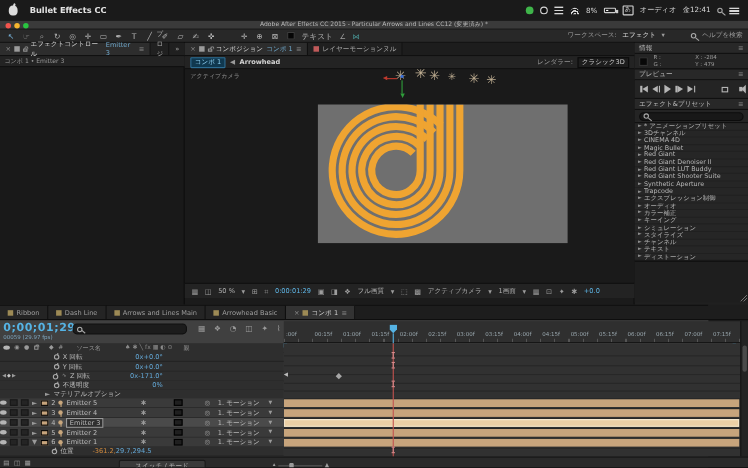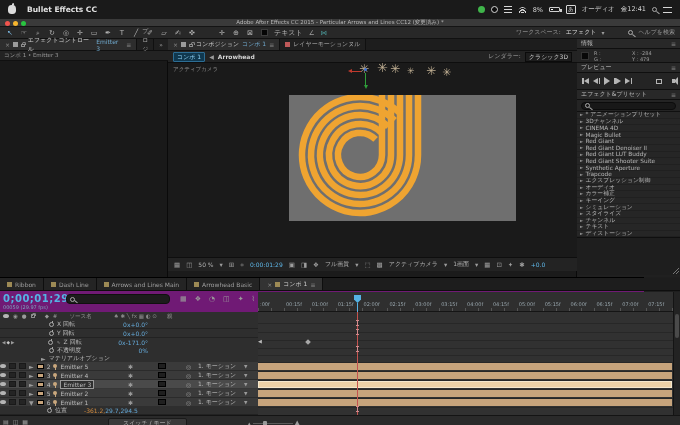--- a/index.html
+++ b/index.html
@@ -90,21 +90,21 @@
   .ram { width:6px; height:5px; border:1px solid #b5b5b5; margin-left:auto; }
   .fx-search { height:12px; background:#242424; border-bottom:1px solid #101010; display:flex; align-items:center; padding:0 4px; }
   .searchbox { flex:1; height:8px; background:#181818; border:1px solid #0c0c0c; border-radius:4px; display:flex; align-items:center; padding:0 3px; }
   .fx-list { position:relative; background:#262626; }
   .fx-row { height:6.6px; display:flex; align-items:center; gap:2px; padding:0 3px; font-size:5.8px; color:#b5b5b5; border-bottom:1px solid rgba(0,0,0,0.15); }
   .fx-row .tri { color:#8d8d8d; font-size:4.5px; }
   .grip { position:absolute; right:1px; bottom:1px; width:6px; height:6px;
           background:linear-gradient(135deg,transparent 45%,#777 45% 55%,transparent 55% 70%,#777 70% 80%,transparent 80%); }
 
   
-  .timeline { position:absolute; left:0; top:277px; width:644px; height:148px; background:#701a75; border-top:1px solid #000; }
+  .timeline { position:absolute; left:0; top:277px; width:644px; height:148px; background:#404040; border-top:1px solid #000; }
   .tl-tabs { position:absolute; left:0; top:0; width:680px; height:13px; background:#1f1f1f; border-bottom:1px solid #0e0e0e; display:flex; }
   .tl-tab { display:flex; align-items:center; gap:3px; padding:0 7px; font-size:6px; color:#9f9f9f; border-right:1px solid #0e0e0e; background:#242424; }
   .tl-tab.active { background:#333; color:#cfcfcf; }
   .tc-big { position:absolute; left:3px; top:15px; font-size:10px; font-weight:bold; color:#55b3e4; letter-spacing:0.5px; }
   .tc-small { position:absolute; left:3px; top:26px; font-size:5px; color:#7da4bd; }
   .tl-search { position:absolute; left:66px; top:16px; width:104px; height:10px; background:#1c1c1c; border:1px solid #101010; border-radius:4px; display:flex; align-items:center; padding:0 3px; }
   .tl-icons { position:absolute; left:180px; top:17px; display:flex; gap:8px; font-size:7px; color:#9a9a9a; }
   .tl-colhead { position:absolute; left:0; top:34px; width:258px; height:9px; background:#2e2e2e; border-bottom:1px solid #1c1c1c;
                 display:flex; align-items:center; gap:4px; padding:0 3px; font-size:5.5px; color:#9a9a9a; }
   .r-row { position:absolute; left:0; width:258px; height:9px; display:flex; align-items:center; gap:3px;

